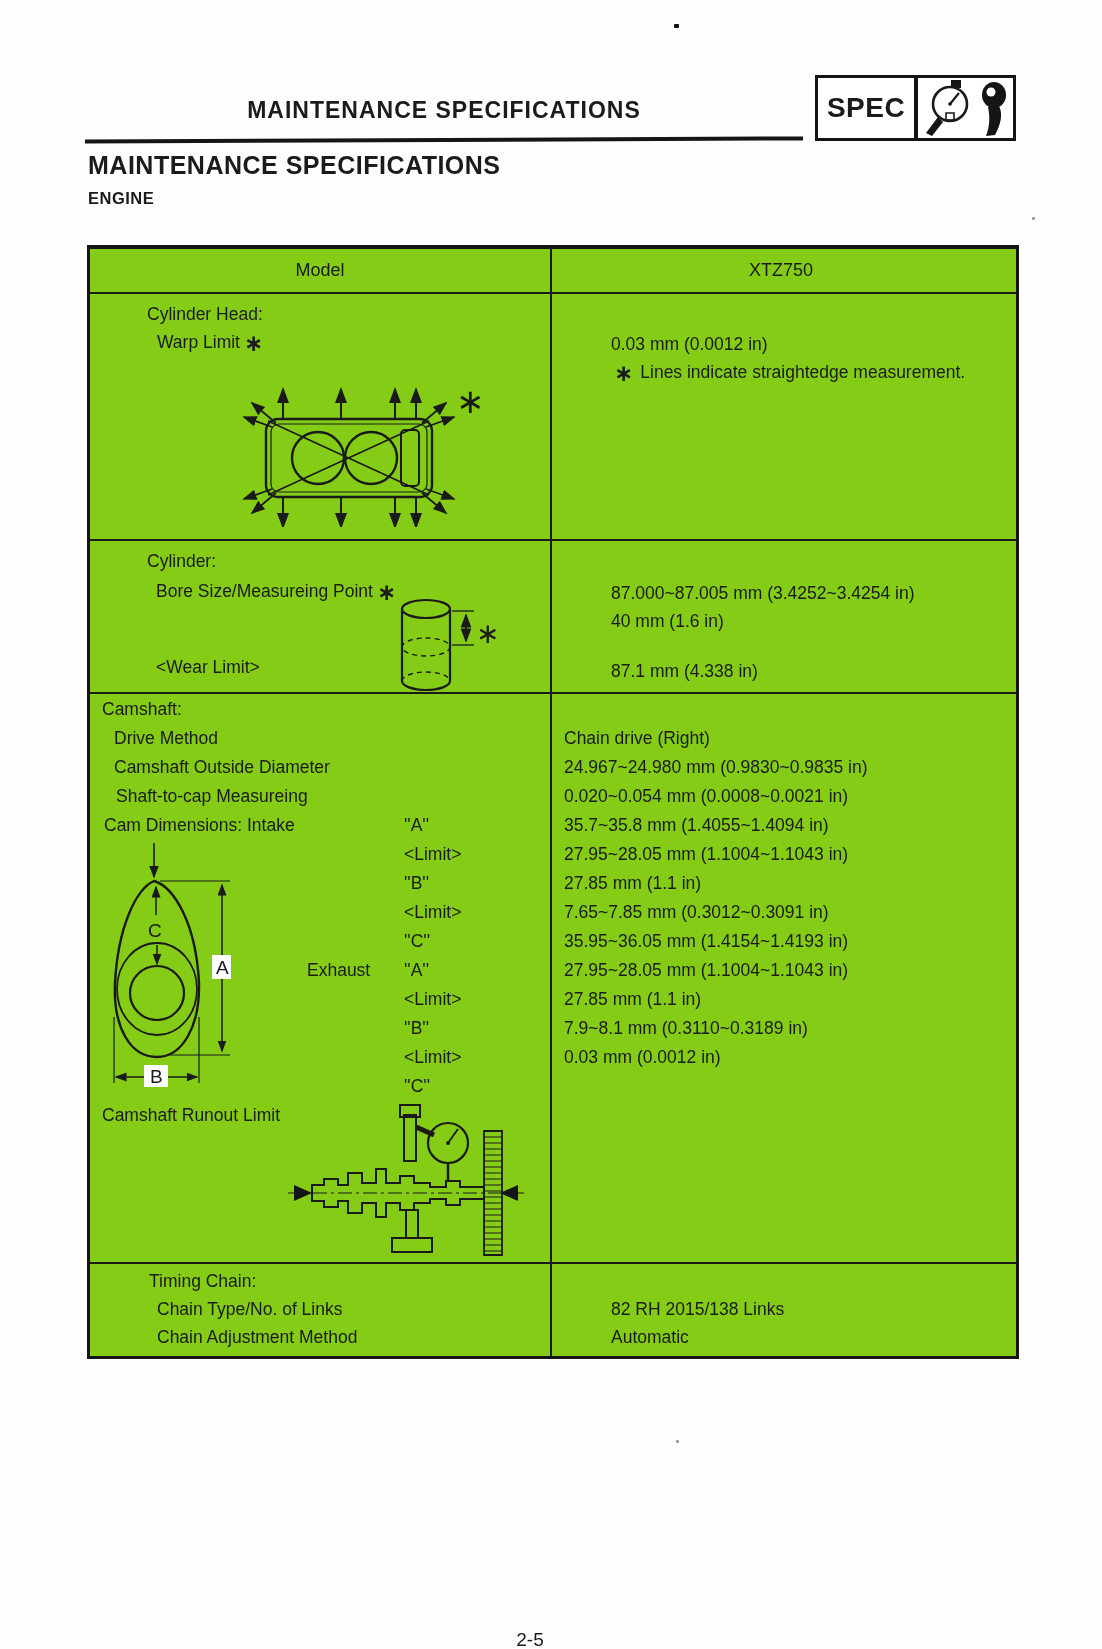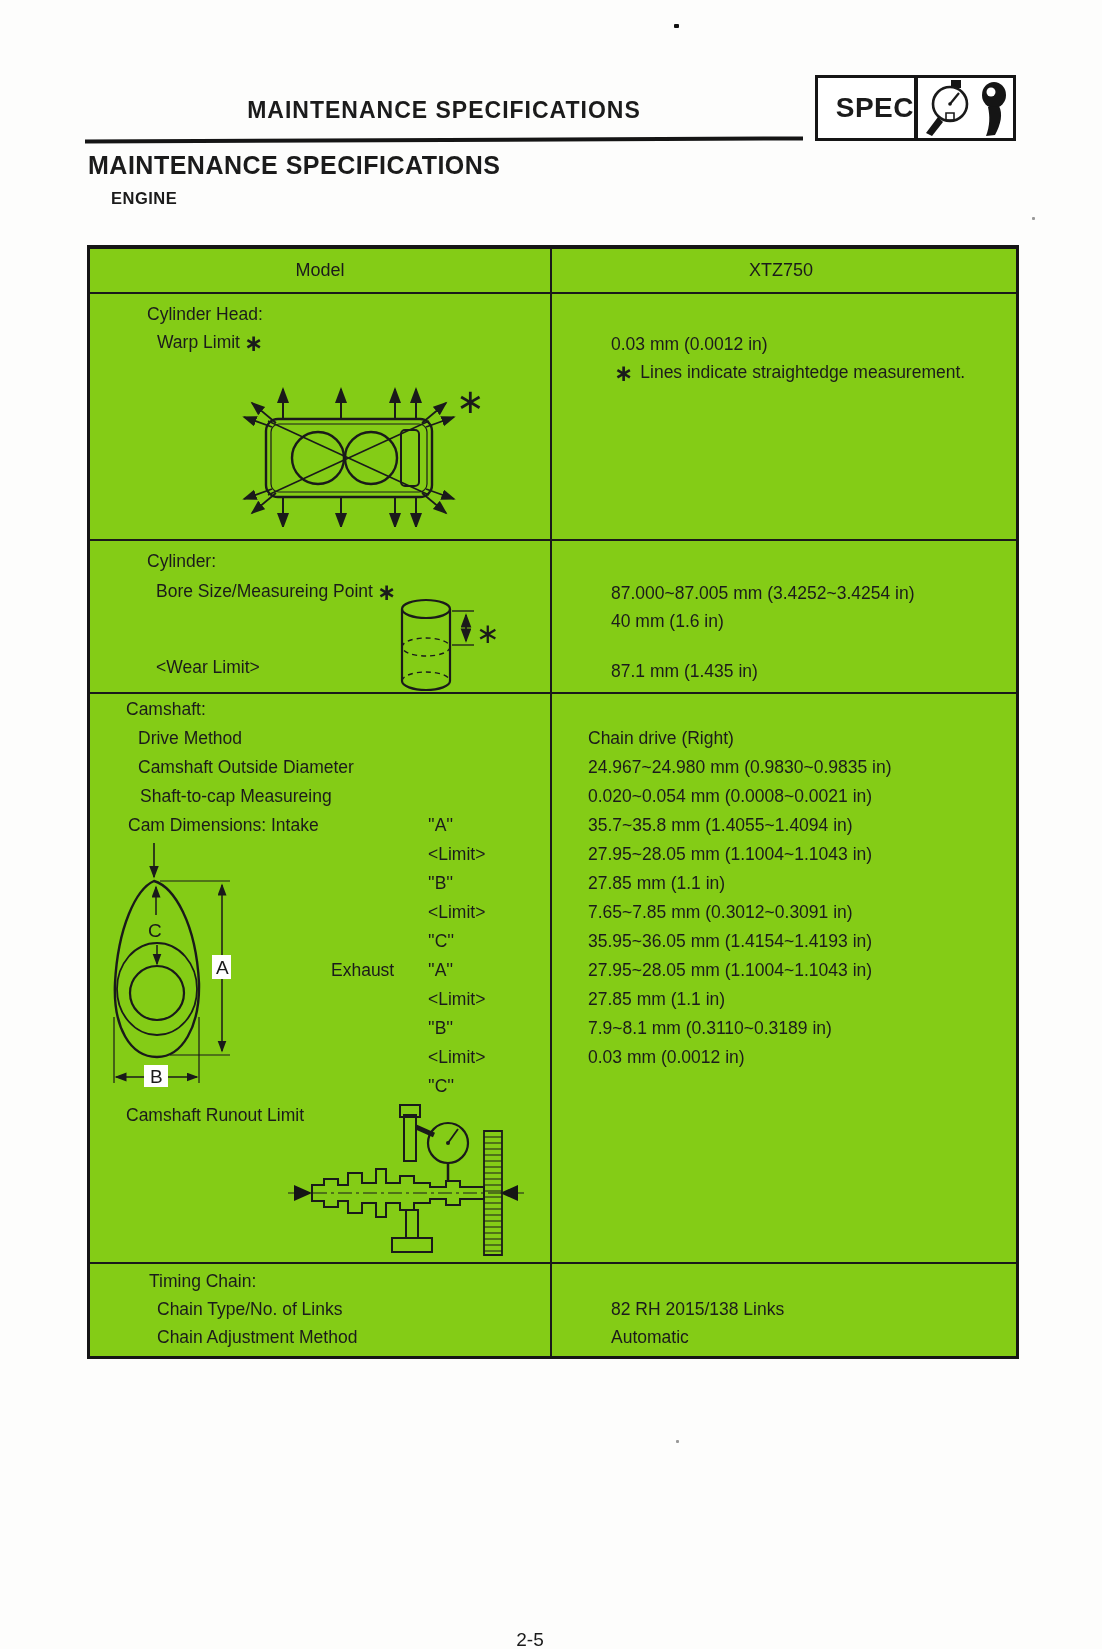--- a/index.html
+++ b/index.html
@@ -4,36 +4,36 @@
 <style>
   html,body{margin:0;padding:0;background:#e8e8e8;}
   .page{position:relative;width:1102px;height:1649px;background:#fdfdfc;overflow:hidden;
         font-family:"Liberation Sans","DejaVu Sans",sans-serif;color:#1b1b1b;}
   .abs{position:absolute;}
   .running-title{position:absolute;left:85px;top:97px;width:718px;text-align:center;
         font-size:23px;font-weight:bold;letter-spacing:1px;white-space:nowrap;}
   .rule{position:absolute;left:85px;top:138px;width:718px;height:4px;background:#151515;
         transform:rotate(-0.25deg);}
   .spec-box{position:absolute;left:815px;top:75px;width:102px;height:66px;border:3px solid #151515;
-        box-sizing:border-box;display:flex;align-items:center;justify-content:flex-end;
+        box-sizing:border-box;display:flex;align-items:center;justify-content:center;
         font-size:28px;font-weight:bold;letter-spacing:0.5px;background:#fff;}
   .icon-box{position:absolute;left:916px;top:75px;width:100px;height:66px;border:3px solid #151515;
         border-left-width:2px;box-sizing:border-box;background:#fff;overflow:hidden;}
   .main-title{position:absolute;left:88px;top:151px;font-size:25px;font-weight:bold;letter-spacing:0.5px;}
-  .sub-title{position:absolute;left:88px;top:189px;font-size:16.5px;font-weight:bold;letter-spacing:0.5px;margin-left:23px;}
+  .sub-title{position:absolute;left:88px;top:189px;font-size:16.5px;font-weight:bold;letter-spacing:0.5px;}
   .spec-table{position:absolute;left:87px;top:245px;width:926px;height:1107px;
         border:3px solid #151515;border-top-width:4px;box-sizing:content-box;background:#84cc16;}
   .hline{position:absolute;left:0;right:0;height:2px;background:#1a1a1a;}
   .vline{position:absolute;top:0;bottom:0;left:460px;width:2px;background:#1a1a1a;}
   .th{position:absolute;top:11px;font-size:18px;text-align:center;}
   .lbl{position:absolute;font-size:17.5px;white-space:nowrap;margin-left:47px;}
   .ast{font-size:23px;line-height:0;vertical-align:-3px;margin-left:4px;font-weight:bold;}
   .ast-lead{margin-left:0;margin-right:7px;}
   .cam-col{position:absolute;top:450px;}
-  .cam-row{height:29px;position:relative;font-size:17.5px;white-space:nowrap;margin-left:24px;}
+  .cam-row{height:29px;position:relative;font-size:17.5px;white-space:nowrap;}
   .cam-row .left{position:absolute;top:0;}
   .cam-row .exh{position:absolute;left:217px;top:0;}
   .cam-row .mid{position:absolute;left:314px;top:0;}
   .cam-row .val{position:absolute;left:12px;top:0;}
   .page-number{position:absolute;left:480px;top:1629px;width:100px;text-align:center;font-size:19px;}
   .speck{position:absolute;width:5px;height:4px;background:#111;border-radius:1px;}
   .speck-light{width:3px;height:3px;background:#999;}
   svg{display:block;}
   svg *{vector-effect:non-scaling-stroke;}
   .ink{stroke:#1a1a1a;fill:none;}
@@ -125,21 +125,21 @@
       <text x="226" y="36" font-size="34" fill="#1a1a1a">∗</text>
     </svg>
 
     <div class="lbl" style="left:10px;top:302px">Cylinder:</div>
     <div class="lbl" style="left:19px;top:332px">
       <span>Bore Size/Measureing Point</span><span class="ast">∗</span>
     </div>
     <div class="lbl" style="left:19px;top:408px">&lt;Wear Limit&gt;</div>
     <div class="lbl" style="left:474px;top:334px">87.000~87.005 mm (3.4252~3.4254 in)</div>
     <div class="lbl" style="left:474px;top:362px">40 mm (1.6 in)</div>
-    <div class="lbl" style="left:474px;top:412px">87.1 mm (1.435 in)</div>
+    <div class="lbl" style="left:474px;top:412px">87.1 mm (4.338 in)</div>
     <svg class="abs" style="left:300px;top:346px" width="112" height="104" viewBox="0 0 112 104">
       <ellipse cx="36" cy="14" rx="24" ry="9" class="ink" stroke-width="2.2"></ellipse>
       <line x1="12" y1="14" x2="12" y2="86" class="ink" stroke-width="2.2"></line>
       <line x1="60" y1="14" x2="60" y2="86" class="ink" stroke-width="2.2"></line>
       <ellipse cx="36" cy="52" rx="24" ry="9" class="ink" stroke-width="1.4" stroke-dasharray="5 4"></ellipse>
       <path d="M12,86 A24,9 0 0 0 60,86" class="ink" stroke-width="2.2"></path>
       <path d="M12,86 A24,9 0 0 1 60,86" class="ink" stroke-width="1.4" stroke-dasharray="5 4"></path>
       <line x1="62" y1="16" x2="84" y2="16" class="ink" stroke-width="1.3"></line>
       <line x1="62" y1="50" x2="84" y2="50" class="ink" stroke-width="1.3"></line>
       <line x1="76" y1="20" x2="76" y2="46" class="ink" stroke-width="1.8" marker-start="url(#ah)" marker-end="url(#ah)"></line>

